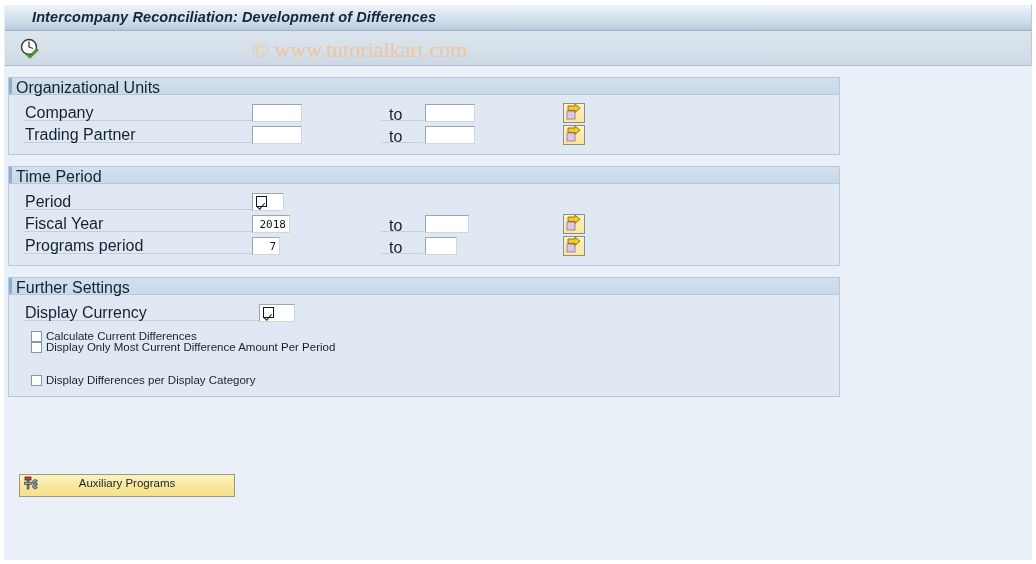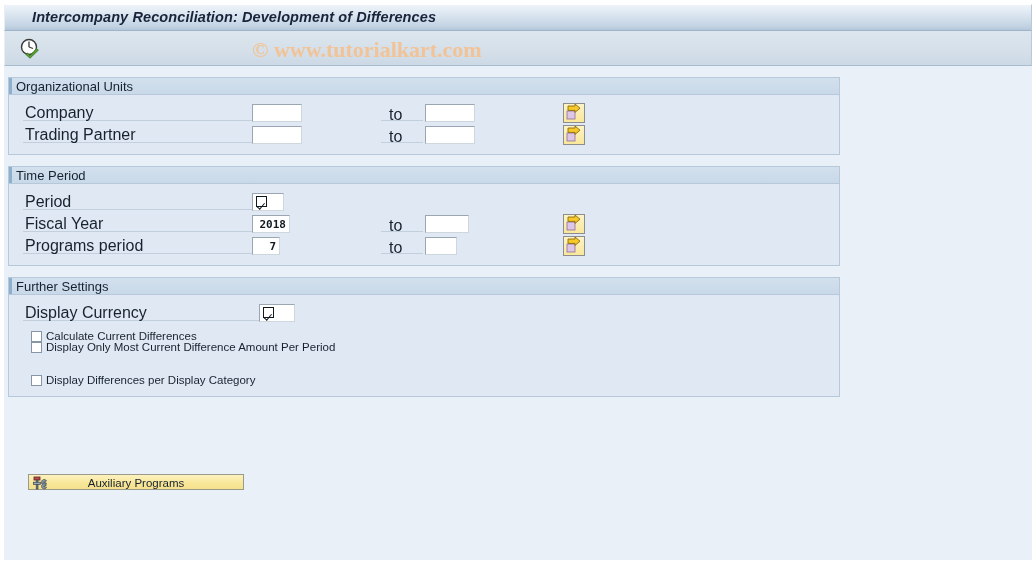--- a/index.html
+++ b/index.html
@@ -55,21 +55,21 @@
     position: absolute;
     left: 13px; top: 6px;
     width: 24px; height: 23px;
     cursor: pointer;
   }
   .watermark {
     position: absolute;
     left: 247px; top: 6px;
     font-family: "Liberation Serif", serif;
     font-size: 22px;
-    font-weight: bold;
+    font-weight: normal;
     color: #f2c396;
     white-space: nowrap;
     user-select: none;
   }
 
   
   .canvas {
     position: absolute;
     left: 4px; top: 66px;
     width: 1028px; height: 494px;
@@ -90,21 +90,21 @@
   }
   .group-header .bar {
     position: absolute;
     left: 0; top: 0; bottom: 0;
     width: 3px;
     background: #8fb0cd;
   }
   .group-title {
     position: absolute;
     left: 7px; top: 1px;
-    font-size: 13px;
+    font-size: 16px;
     color: #16222f;
     white-space: nowrap;
   }
   .group-body { position: relative; width: 100%; }
 
   
   .field-label {
     position: absolute;
     font-size: 16px;
     color: #16222f;
@@ -131,21 +131,20 @@
     border-left: 1px solid #9aa6b2;
     border-right: 1px solid #cfd7de;
     border-bottom: 1px solid #cfd7de;
     font-family: "DejaVu Sans Mono", monospace;
     font-size: 11px;
     color: #101820;
     text-align: right;
     padding: 0 3px 0 2px;
     line-height: 16px;
     outline: none;
-    font-weight: bold;
   }
   .sapinput.glyph {
     text-align: left;
     font-family: "Liberation Sans", sans-serif;
     font-size: 12px;
     padding-left: 2px;
   }
   .vh-glyph {
     position: absolute;
     width: 11px; height: 11px;
@@ -188,22 +187,22 @@
   }
   .cb-label {
     font-size: 11.5px;
     color: #16222f;
     line-height: 13px;
   }
 
   
   .pushbtn {
     position: absolute;
-    left: 24px; top: 408px;
-    width: 216px; height: 16px;
+    left: 15px; top: 408px;
+    width: 216px; height: 23px;
     background: linear-gradient(to bottom, #fdf2c0 0%, #f8e79a 55%, #f5e08c 100%);
     border: 1px solid #9a9a8a;
     cursor: pointer;
     padding-left: 22px;
   }
   .pushbtn-label {
     position: absolute;
     left: 0; right: 0; top: 2px;
     text-align: center;
     font-size: 11.5px;

